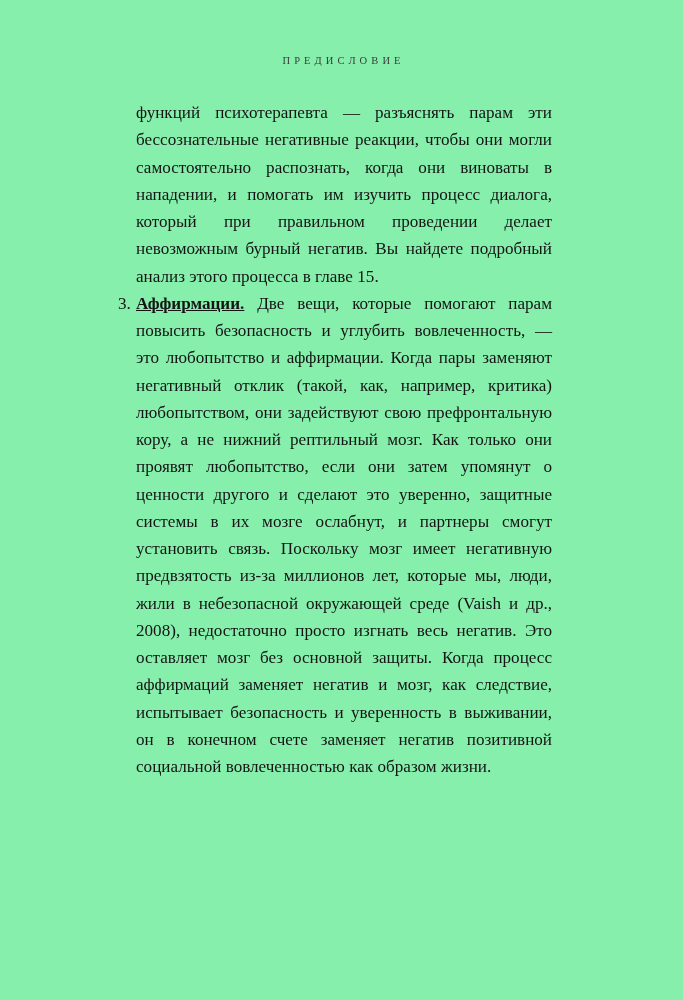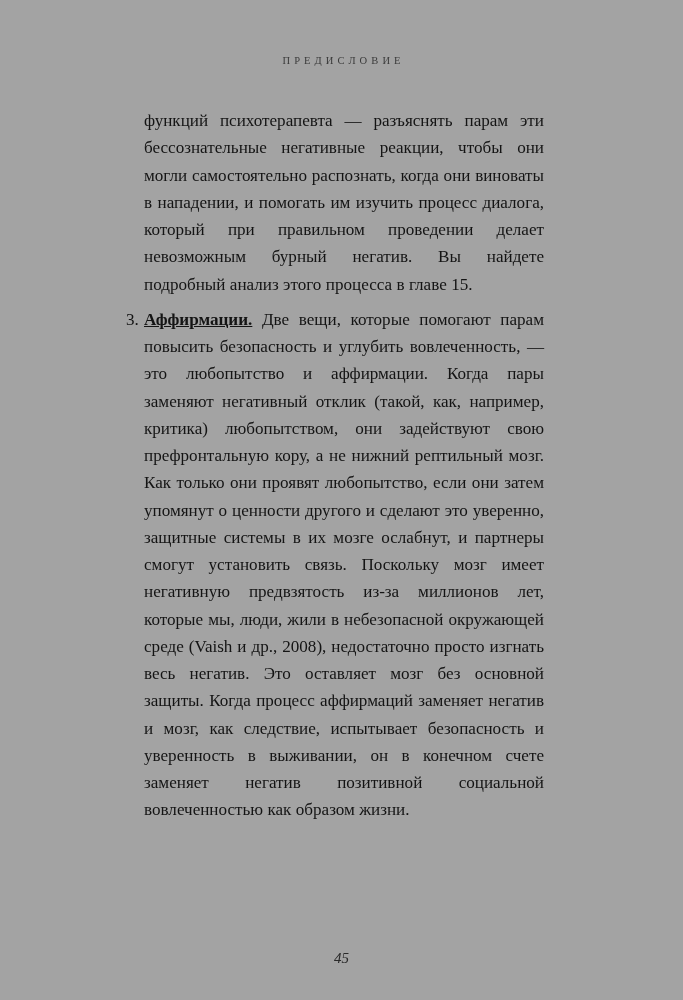--- a/index.html
+++ b/index.html
@@ -5,21 +5,21 @@
   html, body {
     margin: 0;
     padding: 0;
     background: #ffffff;
   }
   .page {
     position: relative;
     width: 683px;
     height: 1000px;
     margin: 0 auto;
-    background: #a3a3a3;
+    background: #86efac;
     font-family: "Liberation Serif", "DejaVu Serif", serif;
     color: #141414;
     overflow: hidden;
   }
 
   
   .running-head {
     position: absolute;
     top: 55px;
     left: 0;
@@ -34,21 +34,21 @@
 
   
   .textblock {
     position: absolute;
     top: 99px;
     left: 136px;
     width: 416px;
   }
 
   .para {
-    margin: 8px;
+    margin: 0;
     font-size: 17.1px;
     line-height: 27.25px;
     text-align: justify;
     text-align-last: left;
     word-spacing: 0.1px;
   }
 
   .para.indented {
     text-indent: 20px;
   }
@@ -98,15 +98,14 @@
 
     <p class="para">функций психотерапевта — разъяснять парам эти бессознательные негативные реакции, чтобы они могли самостоятельно распознать, когда они виноваты в нападении, и помогать им изучить процесс диалога, который при правильном проведении делает невозможным бурный негатив. Вы найдете подробный анализ этого процесса в главе 15.</p>
 
     <div class="para list-item">
       <span class="marker">3.</span><span class="lead">Аффирмации.</span><span> Две вещи, которые помогают парам повысить безопасность и углубить вовлеченность, — это любопытство и аффирмации. Когда пары заменяют негативный отклик (такой, как, например, критика) любопытством, они задействуют свою префронтальную кору, а не нижний рептильный мозг. Как только они проявят любопытство, если они затем упомянут о ценности другого и сделают это уверенно, защитные системы в их мозге ослабнут, и партнеры смогут установить связь. Поскольку мозг имеет негативную предвзятость из-за миллионов лет, которые мы, люди, жили в небезопасной окружающей среде (Vaish и др., 2008), недостаточно просто изгнать весь негатив. Это оставляет мозг без основной защиты. Когда процесс аффирмаций заменяет негатив и мозг, как следствие, испытывает безопасность и уверенность в выживании, он в конечном счете заменяет негатив позитивной социальной вовлеченностью как образом жизни.</span>
     </div>
 
 
   </div>
 
-  <div class="folio">45</div>
 
 </div>
 
 </body></html>

